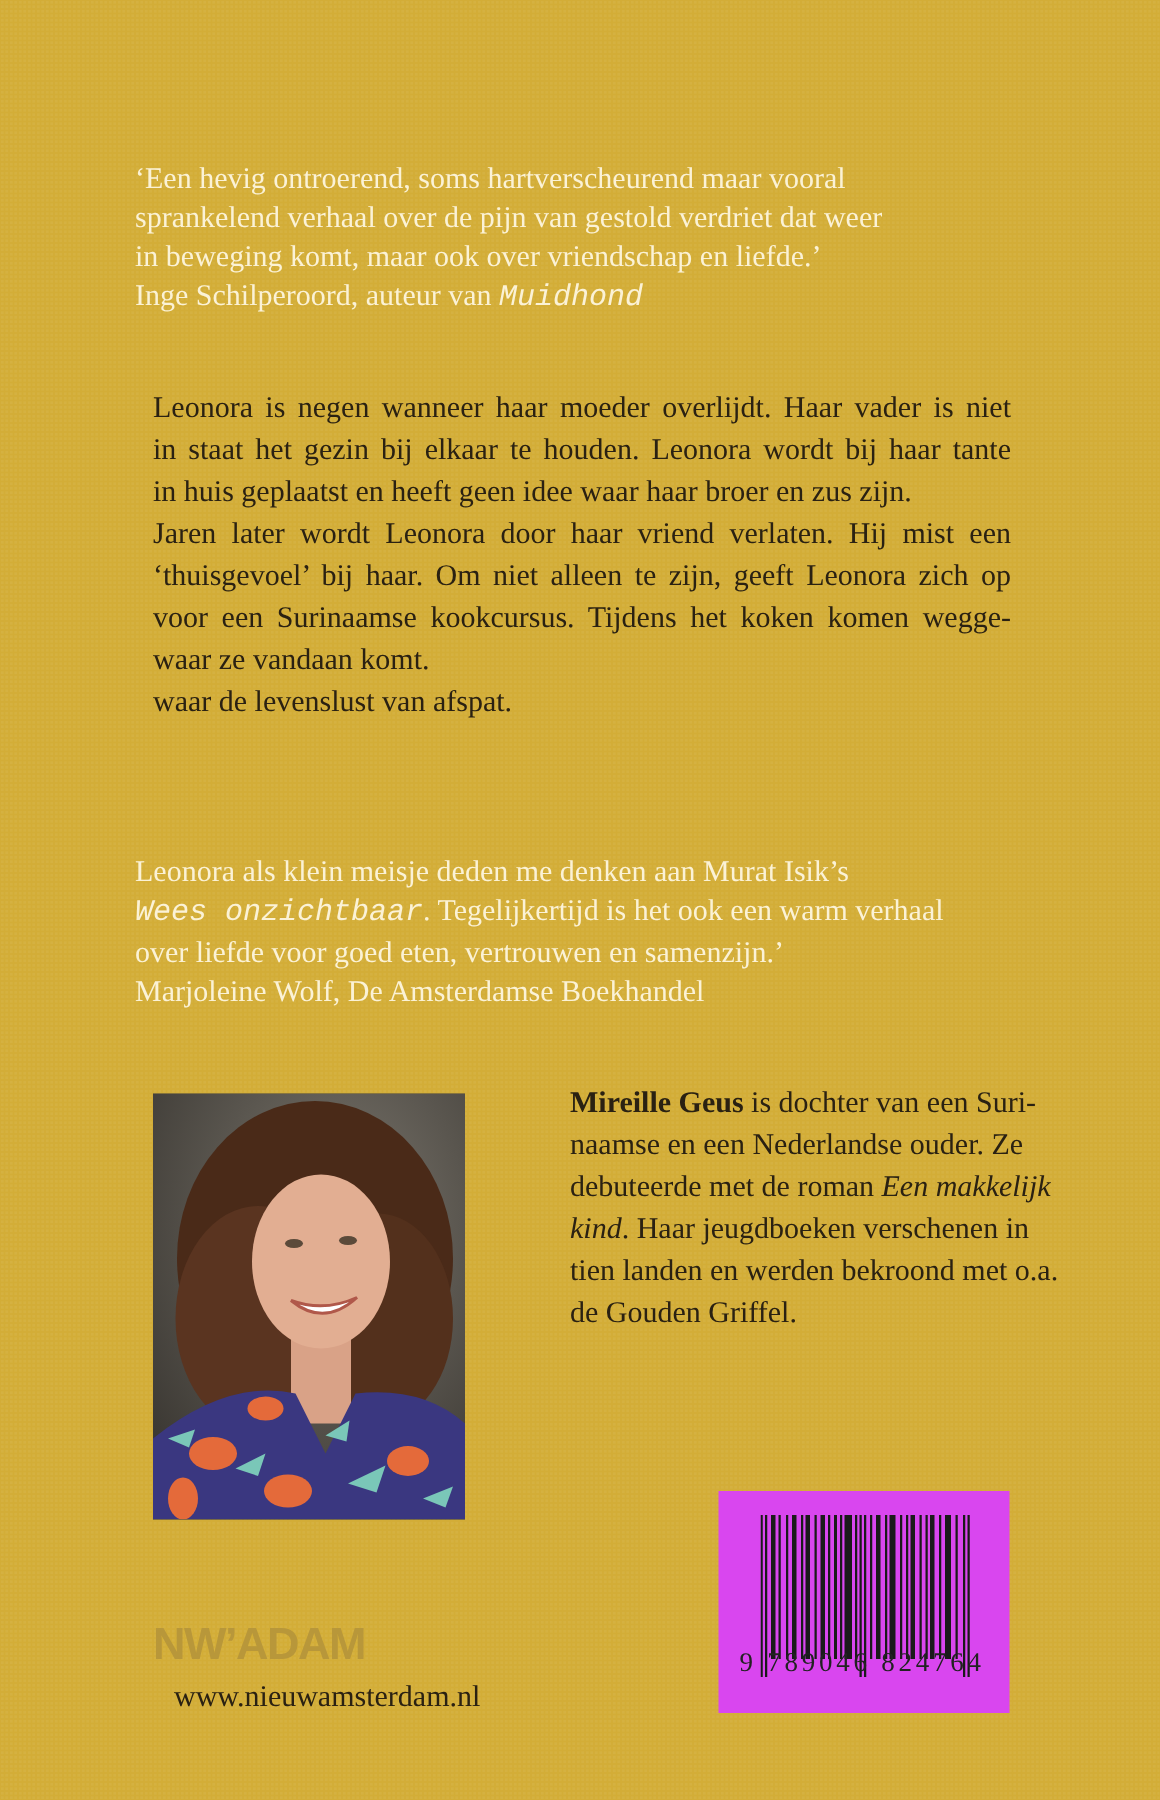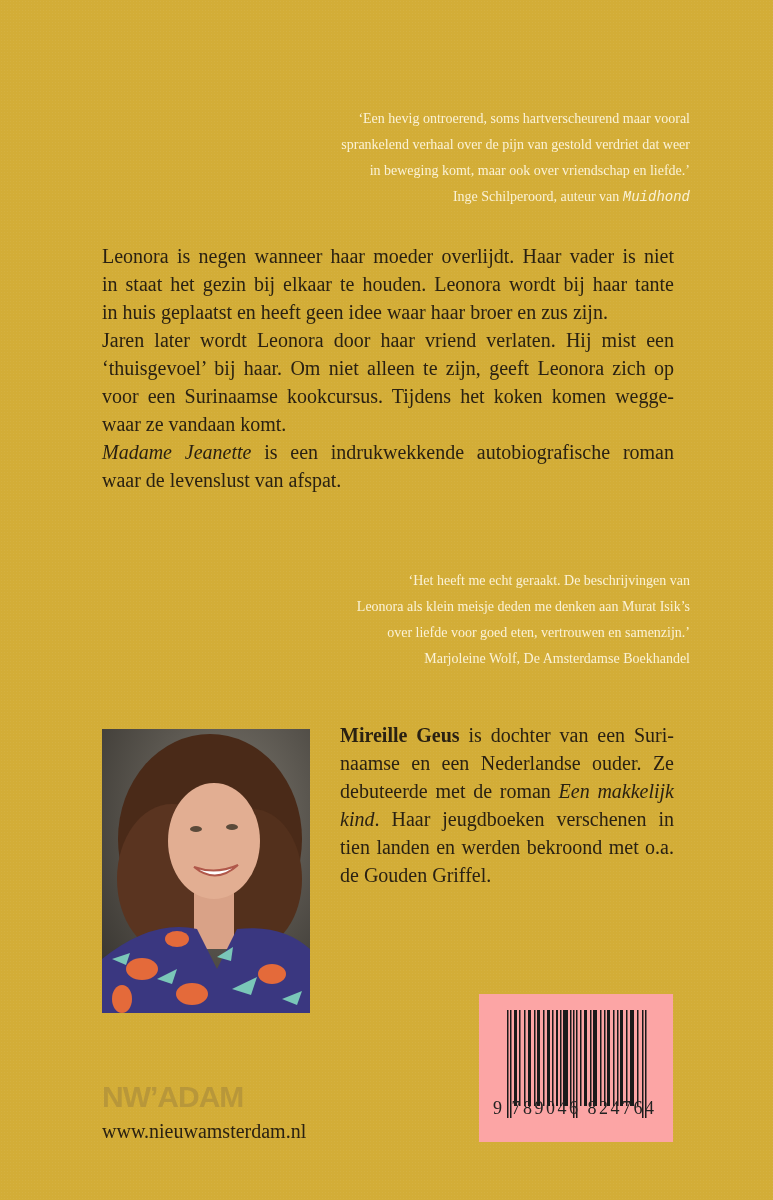--- a/index.html
+++ b/index.html
@@ -6,63 +6,63 @@
   body {
     width: 773px; height: 1200px; position: relative; overflow: hidden;
     background: #D3AD37;
     background-image: radial-gradient(rgba(255,255,255,0.05) 1px, transparent 1px);
     background-size: 3px 3px;
     font-family: "Liberation Serif", "DejaVu Serif", serif;
     color: #2A2112;
   }
   .quote {
     position: absolute; left: 90px; width: 600px;
-    text-align: right; color: #FBF2D6;
-    font-size: 14px; line-height: 26px;
+    text-align: left; color: #FBF2D6;
+    font-size: 20px; line-height: 26px;
   }
   .quote .line { display: block; white-space: nowrap; }
   .quote i { font-style: italic; font-family: Liberation Mono, monospace; }
   #quote1 { top: 106px; }
   #quote2 { top: 568px; }
   .body-text {
     position: absolute; left: 102px; width: 572px;
     font-size: 20px; line-height: 28px; color: #2A2112;
   }
   .body-text .line { display: block; white-space: nowrap; text-align: justify; text-align-last: justify; }
   .body-text .line.last { text-align-last: left; }
-  #blurb { top: 242px; }
+  #blurb { top: 258px; }
   .photo {
     position: absolute; left: 102px; top: 729px; width: 208px; height: 284px;
     overflow: hidden; background: #4a4640;
   }
   .bio {
     position: absolute; left: 340px; top: 721px; width: 334px;
     font-size: 20px; line-height: 28px; color: #2A2112;
   }
-  .bio .line { display: block; white-space: nowrap; text-align: justify; text-align-last: justify; }
+  .bio .line { display: block; white-space: nowrap; text-align: justify; text-align-last: justify; margin-left: 40px; }
   .bio .line.last { text-align-last: left; }
   .bio b { font-weight: bold; }
   .bio i { font-style: italic; }
   .barcode-box {
     position: absolute; left: 479px; top: 994px; width: 194px; height: 148px;
-    background: #fca5a5;
+    background: #d946ef;
   }
   .barcode-bars { position: absolute; left: 28px; top: 16px; width: 142px; height: 108px; }
   .barcode-digits {
     position: absolute; left: 14px; top: 104px; width: 170px;
     font-family: "Liberation Serif", serif; font-size: 18px; color: #222;
     letter-spacing: 2.5px; white-space: nowrap;
   }
   .publisher-logo {
     position: absolute; left: 102px; top: 1080px;
     font-family: Liberation Sans, sans-serif; font-weight: bold;
     font-size: 30px; color: #B8973A; letter-spacing: -1px;
   }
   .publisher-url {
-    position: absolute; left: 102px; top: 1120px;
+    position: absolute; left: 116px; top: 1120px;
     font-size: 20px; color: #2A2112;
   }
 </style>
 </head>
 <body>
 
 <div class="quote" id="quote1">
   <span class="line">‘Een hevig ontroerend, soms hartverscheurend maar vooral</span>
   <span class="line">sprankelend verhaal over de pijn van gestold verdriet dat weer</span>
   <span class="line">in beweging komt, maar ook over vriendschap en liefde.’</span>
@@ -70,27 +70,26 @@
 </div>
 
 <div class="body-text" id="blurb">
   <span class="line">Leonora is negen wanneer haar moeder overlijdt. Haar vader is niet</span>
   <span class="line">in staat het gezin bij elkaar te houden. Leonora wordt bij haar tante</span>
   <span class="line last">in huis geplaatst en heeft geen idee waar haar broer en zus zijn.</span>
   <span class="line">Jaren later wordt Leonora door haar vriend verlaten. Hij mist een</span>
   <span class="line">‘thuisgevoel’ bij haar. Om niet alleen te zijn, geeft Leonora zich op</span>
   <span class="line">voor een Surinaamse kookcursus. Tijdens het koken komen wegge-</span>
   <span class="line last">waar ze vandaan komt.</span>
-  <span class="line"><i>Madame Jeanette</i><span> is een indrukwekkende autobiografische roman</span></span>
   <span class="line last">waar de levenslust van afspat.</span>
 </div>
 
 <div class="quote" id="quote2">
-  <span class="line">‘Het heeft me echt geraakt. De beschrijvingen van</span>
   <span class="line">Leonora als klein meisje deden me denken aan Murat Isik’s</span>
+  <span class="line"><i>Wees onzichtbaar</i><span>. Tegelijkertijd is het ook een warm verhaal</span></span>
   <span class="line">over liefde voor goed eten, vertrouwen en samenzijn.’</span>
   <span class="line">Marjoleine Wolf, De Amsterdamse Boekhandel</span>
 </div>
 
 <div class="photo">
   <svg width="208" height="284" viewBox="0 0 208 284" xmlns="http://www.w3.org/2000/svg">
     <defs>
       <radialGradient id="bg" cx="0.6" cy="0.3" r="0.8">
         <stop offset="0" stop-color="#7a756c"></stop>
         <stop offset="1" stop-color="#3a3732"></stop>

